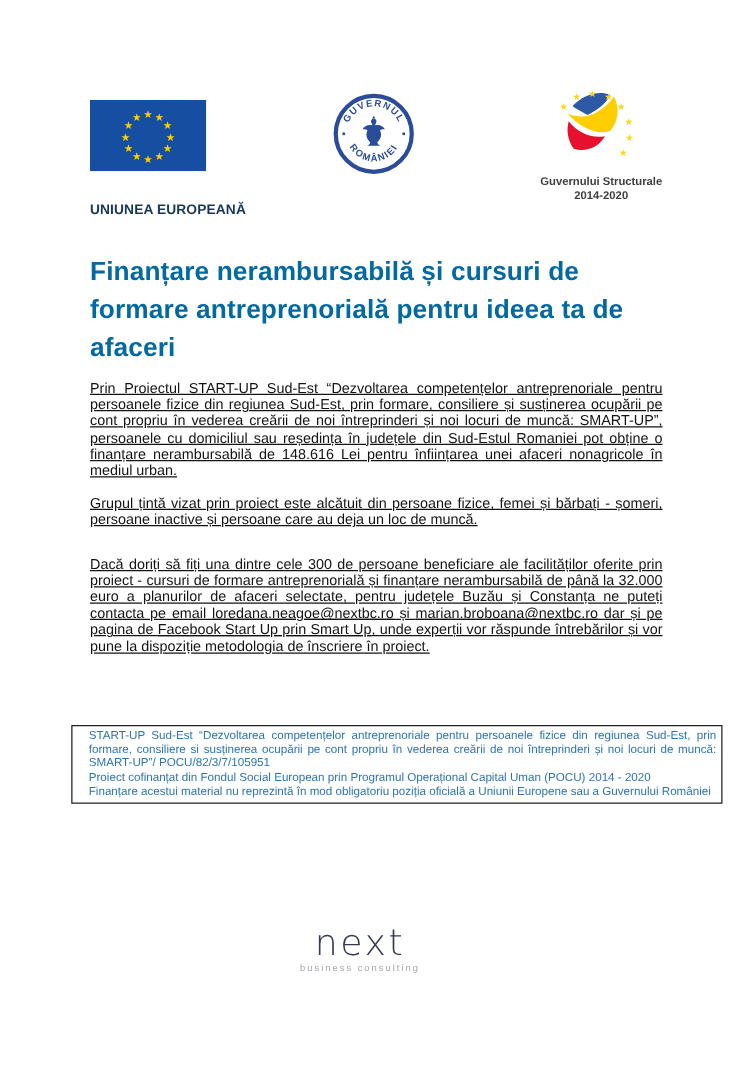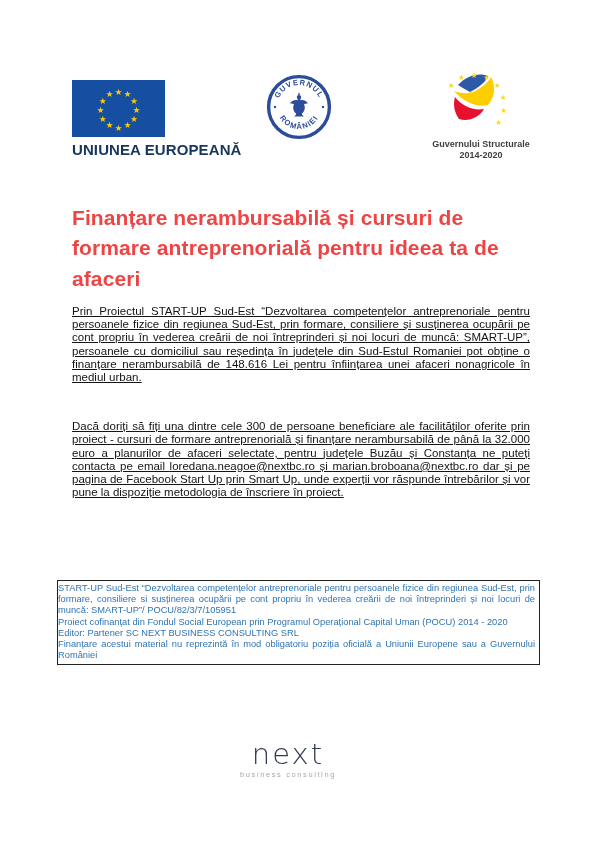--- a/index.html
+++ b/index.html
@@ -9,46 +9,46 @@
     width:604px; height:855px;
     background:#ffffff;
     margin:0 auto;
     font-family:"Liberation Sans", sans-serif;
     color:#1a1a1a;
     overflow:hidden;
   }
 
   
   .eu-logo   { position:absolute; left:72px;  top:80px;  width:93px; text-align:center; }
-  .eu-label  { margin-top:0; font-size:15px; font-weight:bold; color:#17365d; white-space:nowrap; letter-spacing:0.1px; }
+  .eu-label  { margin-top:20px; font-size:11px; font-weight:bold; color:#17365d; white-space:nowrap; letter-spacing:0.1px; }
   .gov-logo  { position:absolute; left:266px; top:74px; }
   .si-logo   { position:absolute; left:431px; top:69px; width:100px; text-align:center; }
   .si-label  { font-size:9px; font-weight:bold; color:#3f3f3f; line-height:1.25; }
 
   
   .title {
     position:absolute; left:72px; top:203px; width:466px;
-    font-size:21px; font-weight:bold; line-height:1.45; color:#ef4444;
+    font-size:21px; font-weight:bold; line-height:1.45; color:#0369a1;
     letter-spacing:0.1px;
   }
 
   
   .content {
     position:absolute; left:72px; top:305px; width:458px;
     font-size:11.5px; line-height:13.2px; text-align:justify; color:#141414;text-decoration:underline;
   }
   .content p.para { margin-bottom:13px; }
-  .content p.para-last { margin-top:36px; }
+  .content p.para-last { margin-top:22px; }
   a.link { color:inherit; text-decoration:underline; cursor:pointer; }
 
   
   .info-box {
-    position:absolute; left:57px; top:580px; width:483px;
+    position:absolute; left:57px; top:580px; width:521px;
     border:1px solid #222222;
-    padding:2px 4px 3px 0;
+    padding:2px 4px 3px 13px;
     font-size:9.3px; line-height:11.2px;
     color:#2e74b5;
     text-align:justify;
   }
 
   
   .footer { position:absolute; left:0; top:740px; width:604px; display:flex; justify-content:center; }
   .next-logo { text-align:center; transform:translateX(-14px); }
   .next-word {
     font-family:"DejaVu Sans", sans-serif;
@@ -124,27 +124,27 @@
       </g>
     </svg>
     <div class="si-label">Guvernului Structurale</div>
     <div class="si-label">2014-2020</div>
   </div>
 
   <h1 class="title">Finanțare nerambursabilă și cursuri de formare antreprenorială pentru ideea ta de afaceri</h1>
 
   <main class="content">
     <p class="para">Prin Proiectul START-UP Sud-Est “Dezvoltarea competențelor antreprenoriale pentru persoanele fizice din regiunea Sud-Est, prin formare, consiliere și susținerea ocupării pe cont propriu în vederea creării de noi întreprinderi și noi locuri de muncă: SMART-UP”, persoanele cu domiciliul sau reședința în județele din Sud-Estul Romaniei pot obține o finanțare nerambursabilă de 148.616 Lei pentru înființarea unei afaceri nonagricole în mediul urban.</p>
+    <p class="para">Grupul țintă vizat prin proiect este alcătuit din persoane fizice, femei și bărbați - șomeri, persoane inactive și persoane care au deja un loc de muncă.</p>
     <p class="para-last"><span>Dacă doriți să fiți una dintre cele 300 de persoane beneficiare ale facilităților oferite prin proiect - cursuri de formare antreprenorială și finanțare nerambursabilă de până la 32.000 euro a planurilor de afaceri selectate, pentru județele Buzău și Constanța ne puteți contacta pe email </span><a class="link">loredana.neagoe@nextbc.ro</a><span> și </span><a class="link">marian.broboana@nextbc.ro</a><span> dar și pe pagina de </span><a class="link">Facebook Start Up prin Smart Up</a><span>, unde experții vor răspunde întrebărilor și vor pune la dispoziție metodologia de înscriere în proiect.</span></p>
   </main>
 
   <div class="info-box">
     <div>START-UP Sud-Est “Dezvoltarea competențelor antreprenoriale pentru persoanele fizice din regiunea Sud-Est, prin formare, consiliere si susținerea ocupării pe cont propriu în vederea creării de noi întreprinderi și noi locuri de muncă: SMART-UP”/ POCU/82/3/7/105951</div>
     <div>Proiect cofinanțat din Fondul Social European prin Programul Operațional Capital Uman (POCU) 2014 - 2020</div>
-    <div>Editor: Partener SC NEXT BUSINESS CONSULTING SRL</div>
     <div>Finanțare acestui material nu reprezintă în mod obligatoriu poziția oficială a Uniunii Europene sau a Guvernului României</div>
   </div>
 
   <footer class="footer">
     <div class="next-logo">
       <div class="next-word">next</div>
       <div class="next-sub">business consulting</div>
     </div>
   </footer>
 

